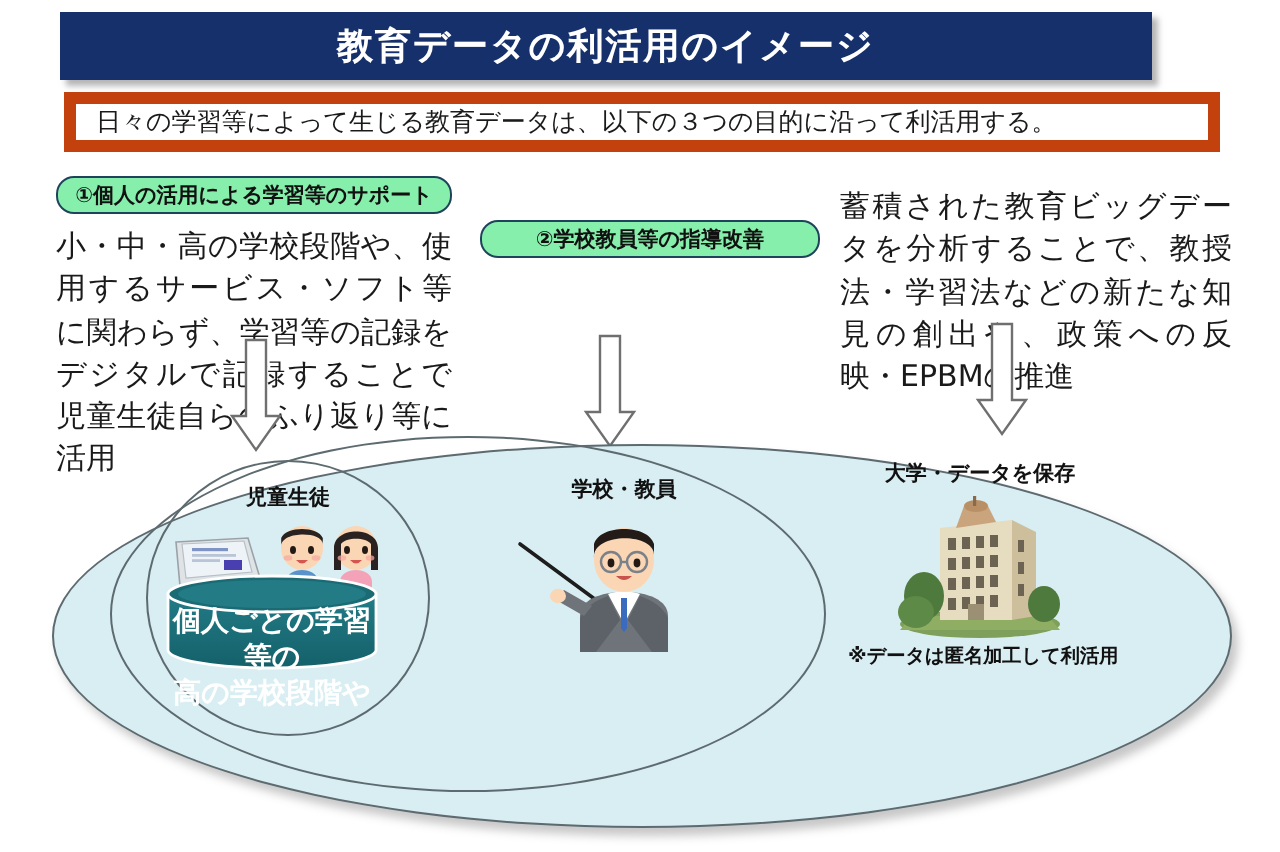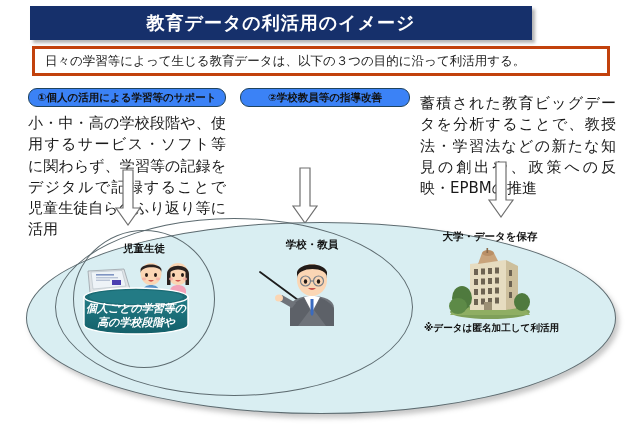--- a/index.html
+++ b/index.html
@@ -8,67 +8,67 @@
     background: #ffffff;
     font-family: "DejaVu Sans", "Liberation Sans", sans-serif;
     overflow: hidden;
   }
   #root { position: relative; width: 640px; height: 426px; background: #fff; }
 
   
   .title-banner {
     position: absolute;
     left: 30px; top: 6px;
-    width: 502px; height: 34px;
+    width: 546px; height: 34px;
     background: #16306b;
     box-shadow: 3px 3px 3px rgba(120,120,120,.55);
     display: flex; align-items: center; justify-content: center;
   }
   .title-text {
     color: #ffffff;
     font-size: 18px;
     font-weight: bold;
     letter-spacing: 1px;
     white-space: nowrap;
   }
 
   
   .subtitle-box {
     position: absolute;
     left: 32px; top: 46px;
     width: 578px; height: 30px;
-    border: 3px solid #c2410c;
+    border: 6px solid #c2410c;
     background: #ffffff;
     display: flex; align-items: center;
     padding-left: 10px;
   }
   .subtitle-text {
     font-size: 12.5px;
     color: #1a1a1a;
     white-space: nowrap;
   }
 
   
   .col { position: absolute; top: 88px; }
   .col-1 { left: 28px;  width: 198px; }
   .col-2 { left: 240px; width: 170px; }
   .col-3 { left: 420px; width: 196px; }
 
   .col-header {
     border: 1.4px solid #20435c;
-    background: #3b82f6;
+    background: #86efac;
     border-radius: 9px;
     height: 19px;
     display: flex; align-items: center; justify-content: center;
     font-size: 10.5px;
     font-weight: bold;
     color: #111;
     white-space: nowrap;
   }
-  .col-2 .col-header { font-size: 10.5px; }
+  .col-2 .col-header { font-size: 10.5px; margin-top: 22px; }
   .col-body {
     margin-top: 6px;
     font-size: 15px;
     line-height: 1.42;
     color: #1a1a1a;
     text-align: justify;
   }
   .col-2 .col-body { margin-top: 7px; }
   .col-3 .col-body { margin-top: 5px; }
 
@@ -118,25 +118,24 @@
     position: absolute;
     left: 82px; top: 288px;
     width: 108px; height: 46px;
   }
   .db-label {
     position: absolute;
     left: 0; top: 14px;
     width: 108px;
     text-align: center;
     color: #ffffff;
-    font-size: 11px;
+    font-size: 14px;
     line-height: 1.3;
     font-weight: bold;
     pointer-events: none;
-    font-style: italic;
   }
 
   
   .note {
     position: absolute;
     left: 424px; top: 322px;
     font-size: 9.6px;
     font-weight: bold;
     color: #111;
     white-space: nowrap;

